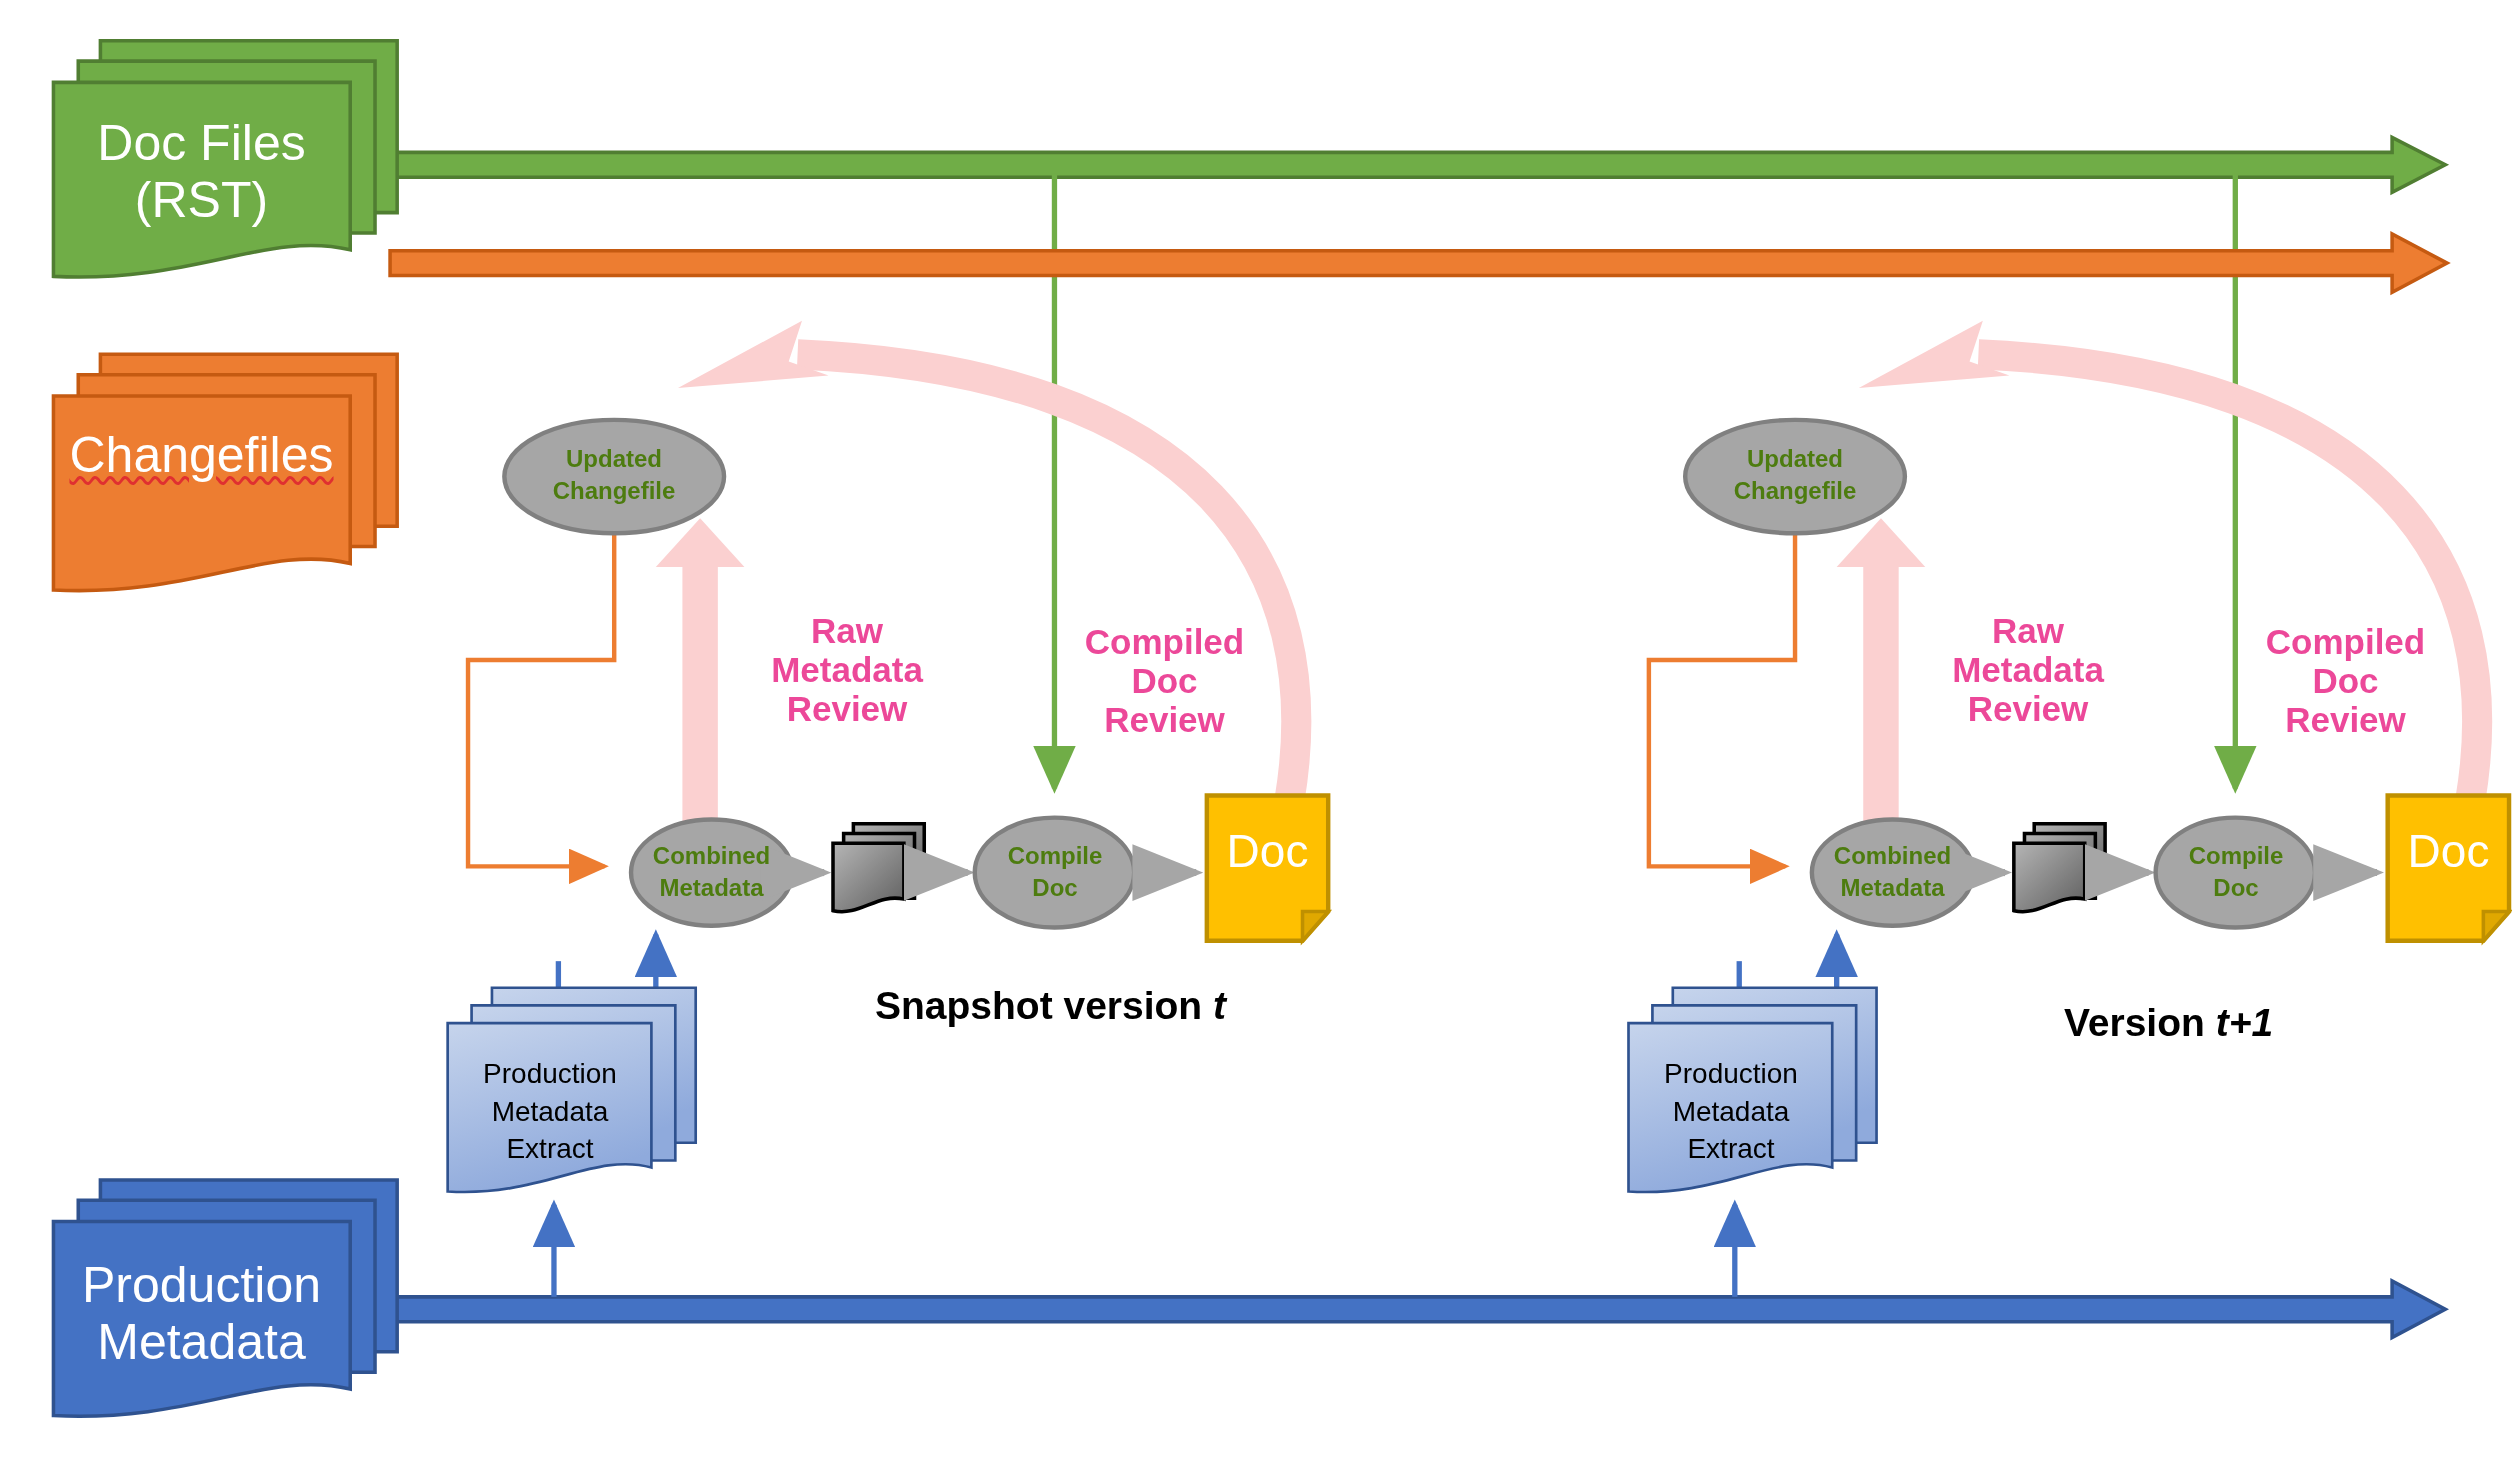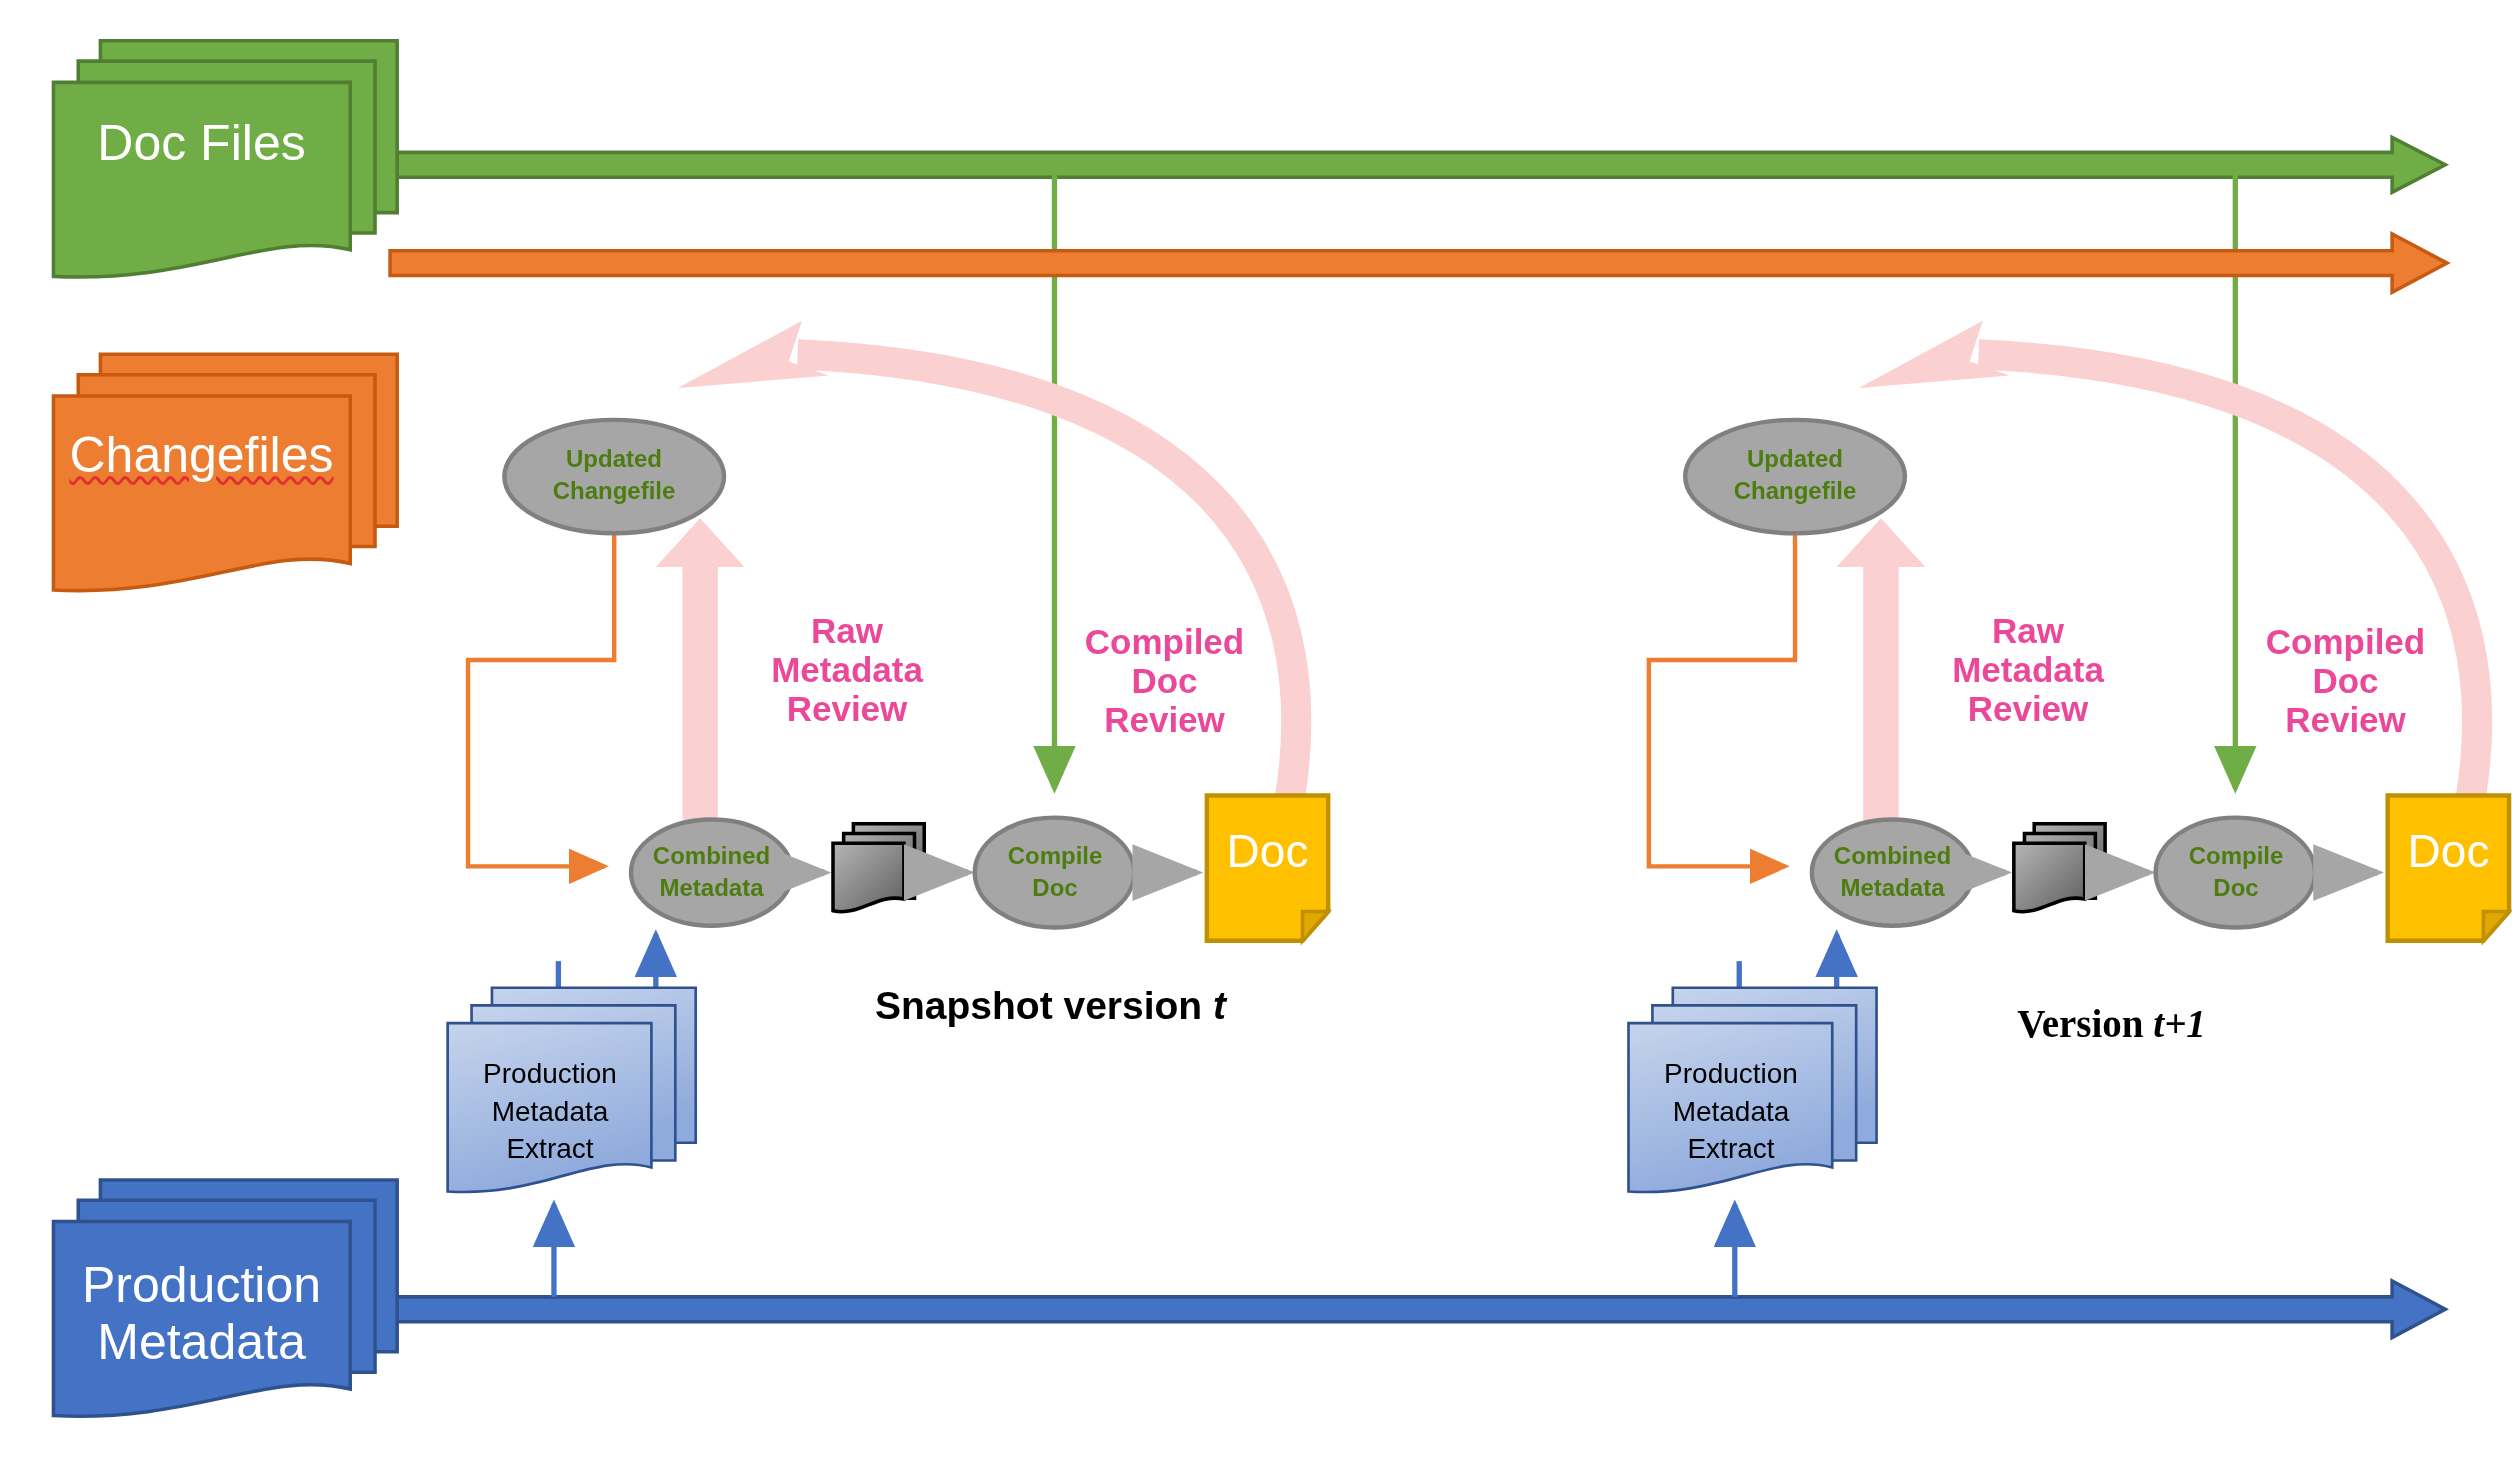--- a/index.html
+++ b/index.html
@@ -208,20 +208,21 @@
   <line x1="2616" y1="985" x2="2683" y2="985" stroke="#A6A6A6" stroke-width="8" marker-end="url(#arrGrey)"></line>
 
   <g>
     <path d="M2695,898 L2832,898 L2832,1029 L2803,1062 L2695,1062 Z" fill="#FFC000" stroke="#BF9000" stroke-width="5"></path>
     <path d="M2832,1029 L2803,1062 L2803,1029 Z" fill="#E0A800" stroke="#BF9000" stroke-width="4"></path>
   </g>
 </svg>
 
 <div class="lbl src-label" style="left:53px;top:115px;width:297px;">
   <div>Doc Files</div>
+  <div>(RST)</div>
 </div>
 
 <div class="lbl src-label" style="left:53px;top:427px;width:297px;">
   <div><span class="spell">Changefiles</span></div>
 </div>
 
 <div class="lbl src-label" style="left:53px;top:1257px;width:297px;">
   <div>Production</div>
   <div>Metadata</div>
 </div>
@@ -293,18 +294,18 @@
   <div>Metadata</div>
   <div>Review</div>
 </div>
 
 <div class="lbl review-label" style="left:2241px;top:622px;width:209px;">
   <div>Compiled</div>
   <div>Doc</div>
   <div>Review</div>
 </div>
 
-<div class="lbl version-caption" style="left:1837px;top:1001px;width:549px;font-family:Liberation Serif, serif;">
+<div class="lbl version-caption" style="left:1894px;top:1001px;width:549px;">
   <span>Version </span><i>t+1</i>
 </div>
 
 </div>
 
 
 </body></html>

